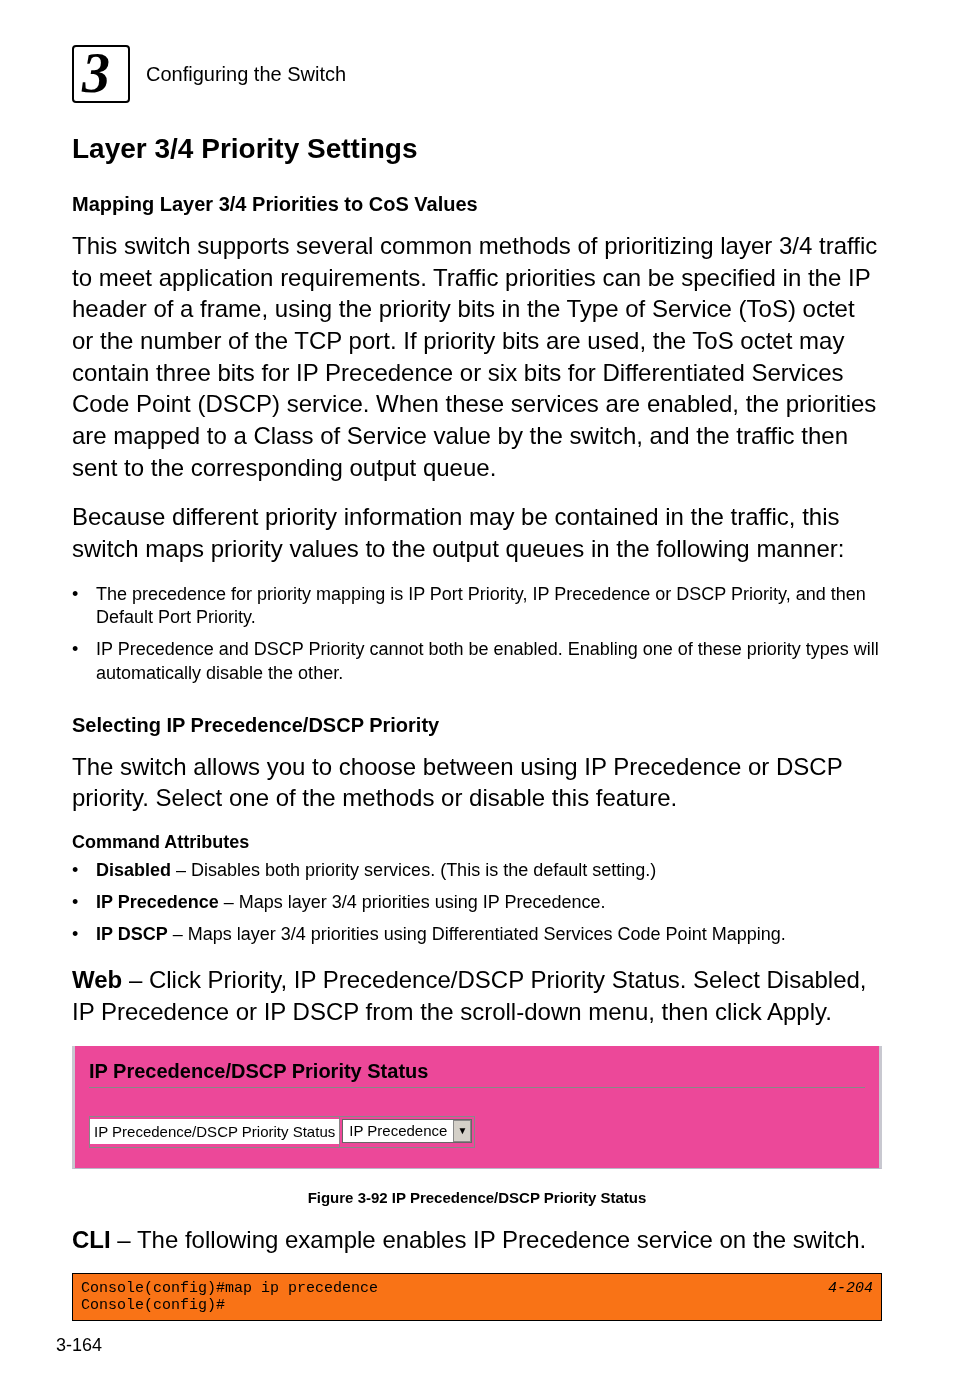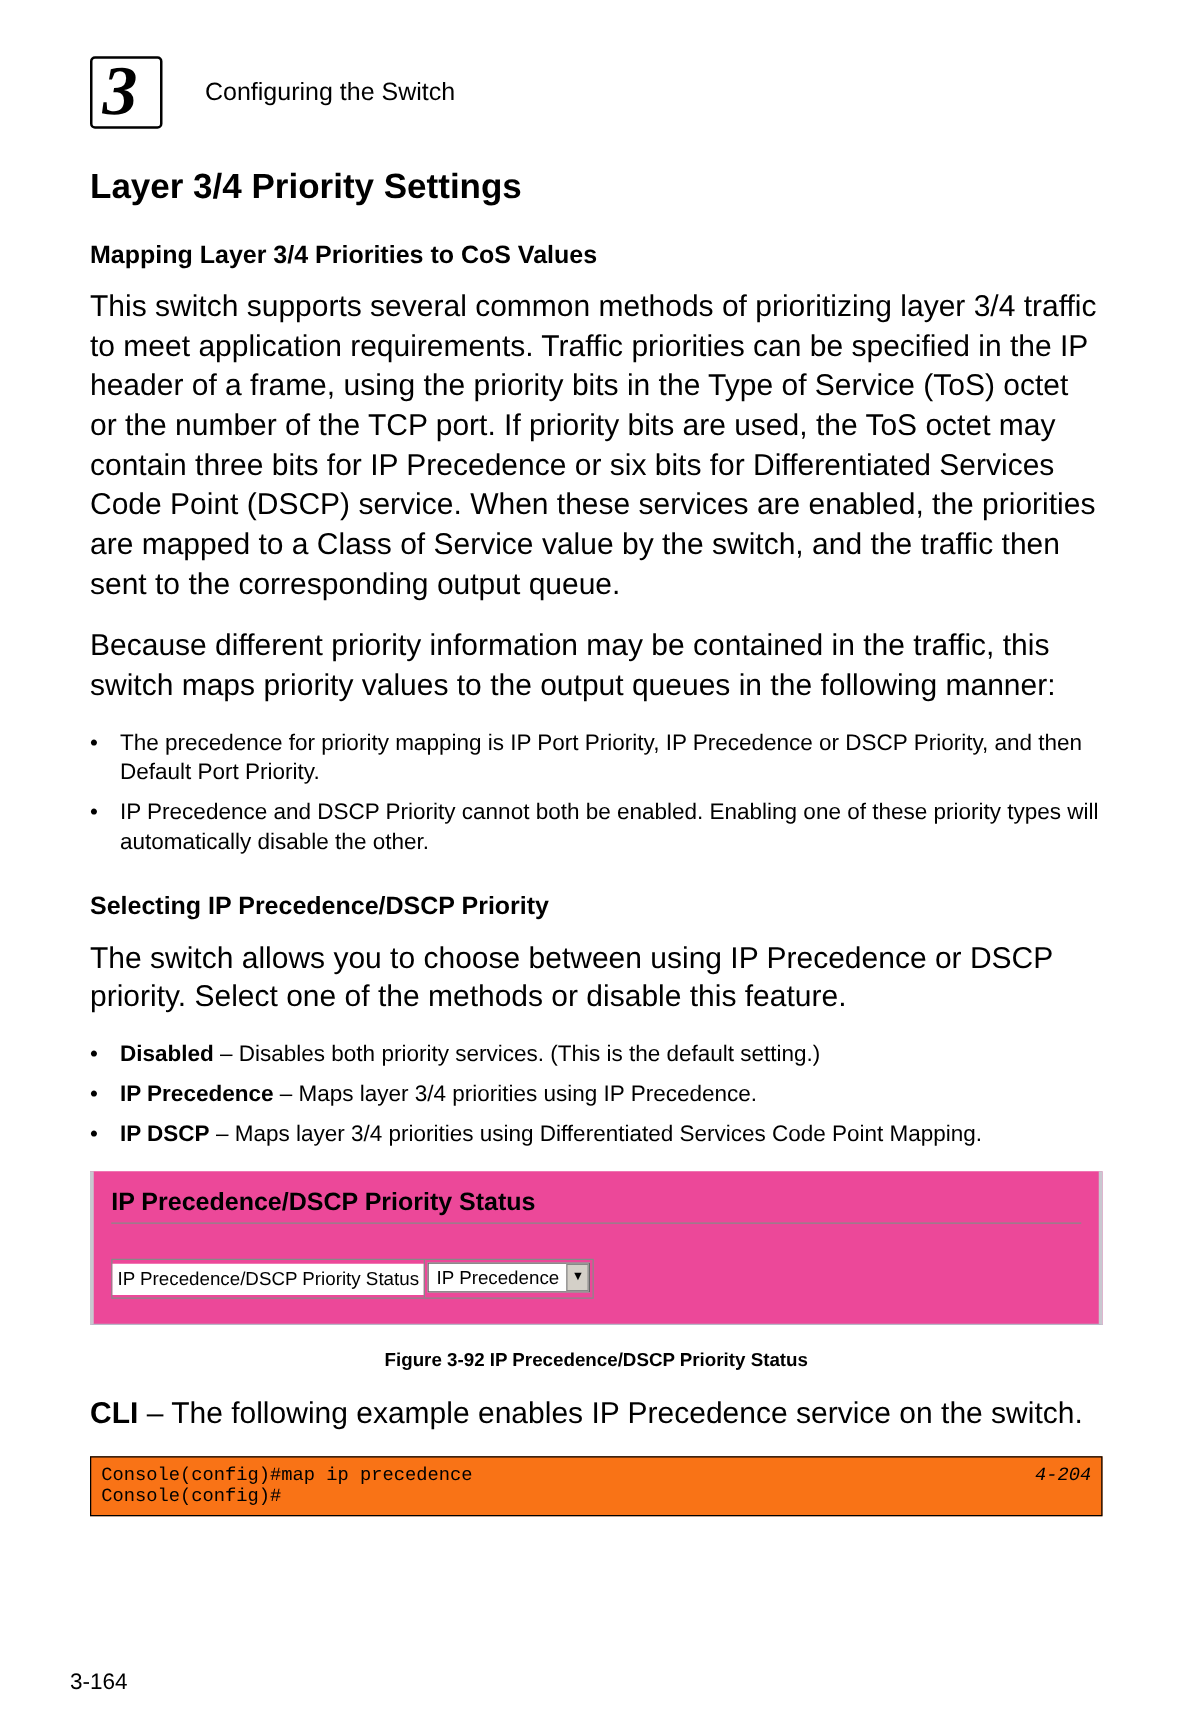--- a/index.html
+++ b/index.html
@@ -41,21 +41,20 @@
       font-weight: 900;
       font-size: 56px;
       font-style: italic;
       position: absolute;
       top: -6px;
       left: 8px;
     }
     .header-text {
       font-size: 20px;
       color: #000;
-      margin-left: 18px;
     }
     .h1 {
       font-size: 28px;
       font-weight: bold;
       margin: 0 0 28px 0;
     }
     .h2 {
       font-size: 20px;
       font-weight: bold;
       margin: 0 0 14px 0;
@@ -217,20 +216,21 @@
       <span class="bullet-text">IP Precedence and DSCP Priority cannot both be enabled. Enabling one of these priority types will automatically disable the other.</span>
     </div>
   </div>
 
   <div class="section-sep"></div>
 
   <h2 class="h2">Selecting IP Precedence/DSCP Priority</h2>
 
   <p class="para">The switch allows you to choose between using IP Precedence or DSCP priority. Select one of the methods or disable this feature.</p>
 
+  <p class="cmd-attr-head">Command Attributes</p>
 
   <div class="bullet-list">
     <div class="bullet-item">
       <span class="bullet-dot">•</span>
       <span class="bullet-text">
         <span class="bold">Disabled</span><span> – Disables both priority services. (This is the default setting.)</span>
       </span>
     </div>
     <div class="bullet-item">
       <span class="bullet-dot">•</span>
@@ -239,20 +239,23 @@
       </span>
     </div>
     <div class="bullet-item">
       <span class="bullet-dot">•</span>
       <span class="bullet-text">
         <span class="bold">IP DSCP</span><span> – Maps layer 3/4 priorities using Differentiated Services Code Point Mapping.</span>
       </span>
     </div>
   </div>
 
+  <p class="para">
+    <span class="bold">Web</span><span> – Click Priority, IP Precedence/DSCP Priority Status. Select Disabled, IP Precedence or IP DSCP from the scroll-down menu, then click Apply.</span>
+  </p>
 
   <div class="screenshot-box">
     <div class="ss-title">IP Precedence/DSCP Priority Status</div>
     <hr class="ss-hr">
     <div class="ss-field-row">
       <span class="ss-field-label">IP Precedence/DSCP Priority Status</span>
       <div class="ss-select-wrap">
         <div class="ss-select">
           <span class="ss-select-text">IP Precedence</span>
           <span class="ss-select-arrow">▼</span>

